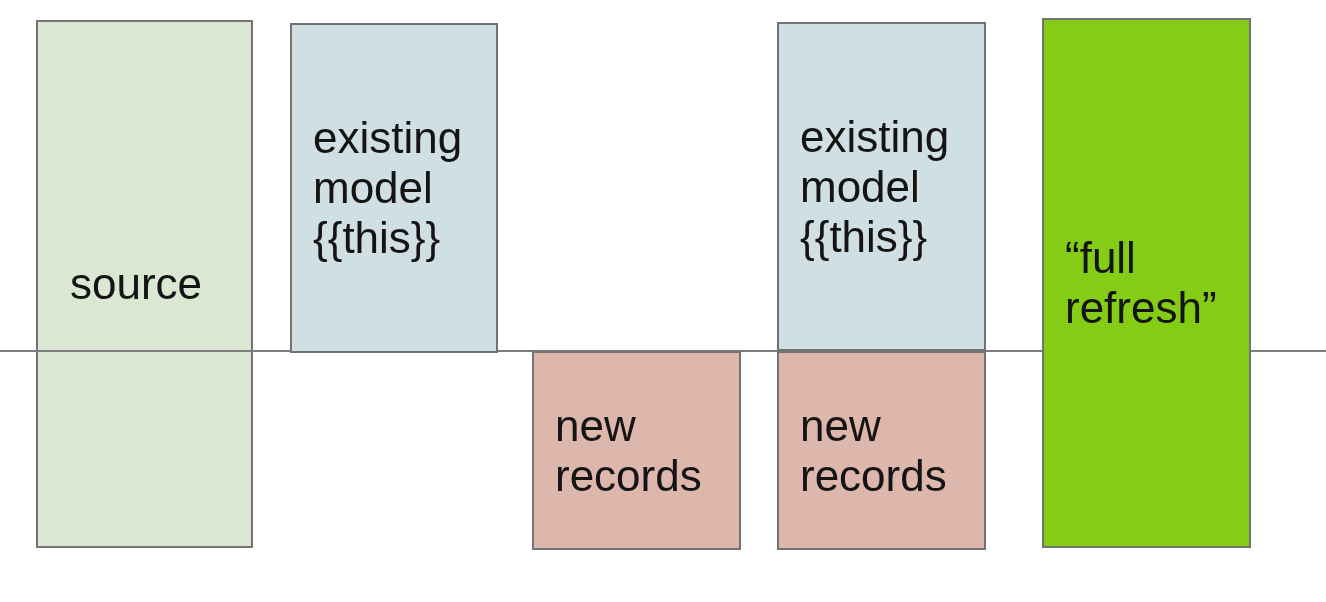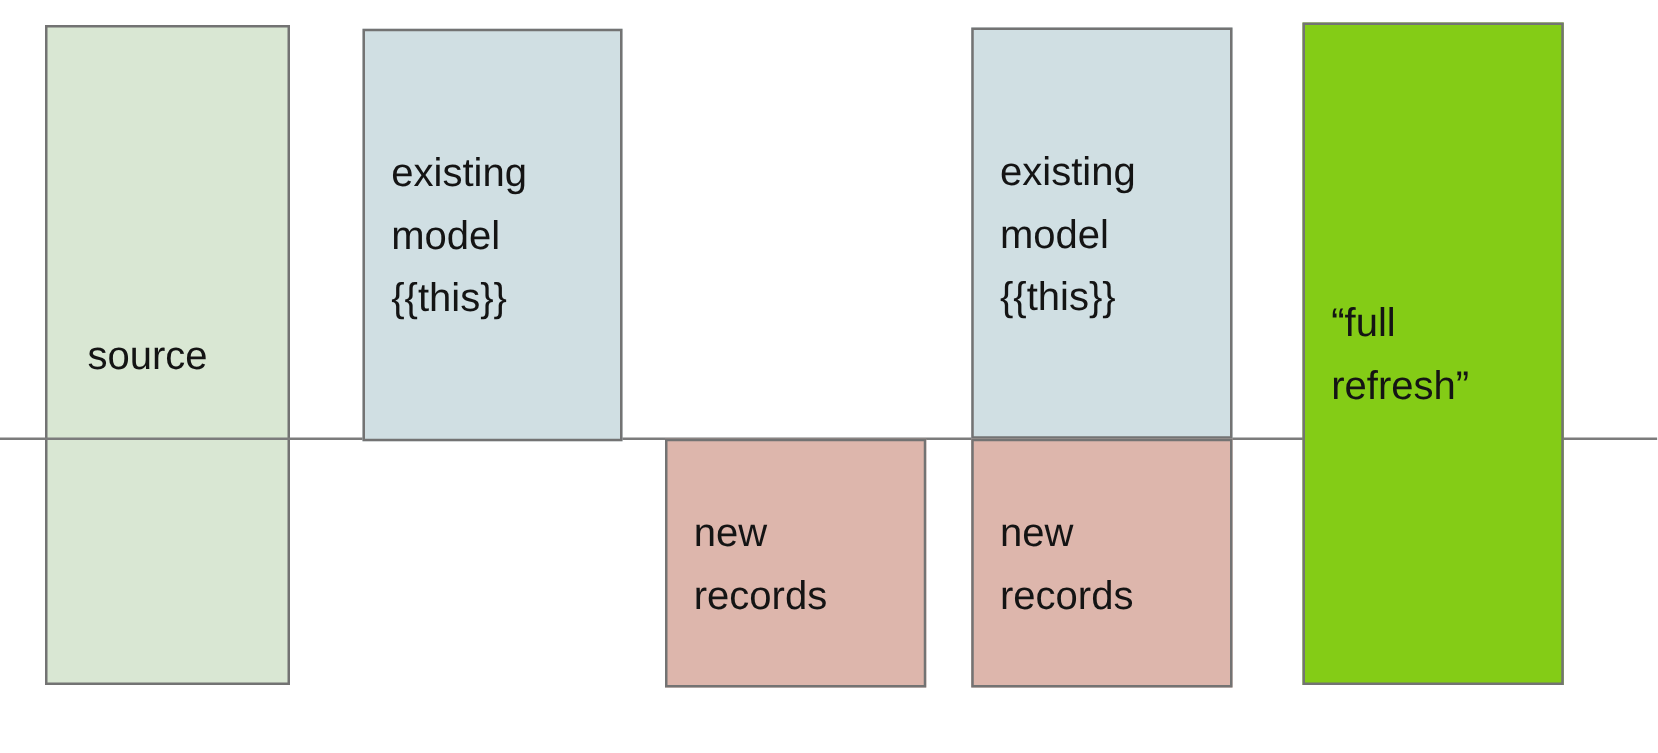--- a/index.html
+++ b/index.html
@@ -28,28 +28,28 @@
     position: absolute;
     box-sizing: border-box;
     border: 2px solid #737373;
     display: flex;
     align-items: center;
     padding-left: 21px;
     padding-right: 6px;
     z-index: 3;
   }
   .label {
-    font-size: 32px;
+    font-size: 44px;
     line-height: 50px;
     color: #141414;
     white-space: pre-line;
     text-align: left;
   }
   
-  .box-source          { left: 36px;   top: 20px;  width: 196px; height: 528px; z-index: 1; padding-left: 32px; }
+  .box-source          { left: 36px;   top: 20px;  width: 217px; height: 528px; z-index: 1; padding-left: 32px; }
   .box-existing-1      { left: 290px;  top: 23px;  width: 208px; height: 330px; }
   .box-new-records-1   { left: 532px;  top: 351px; width: 209px; height: 199px; }
   .box-existing-2      { left: 777px;  top: 22px;  width: 209px; height: 329px; }
   .box-new-records-2   { left: 777px;  top: 351px; width: 209px; height: 199px; }
   .box-full-refresh    { left: 1042px; top: 18px;  width: 209px; height: 530px; }
 </style>
 </head>
 <body>
 
 <div class="canvas" style="background-color: rgb(255, 255, 255);">

